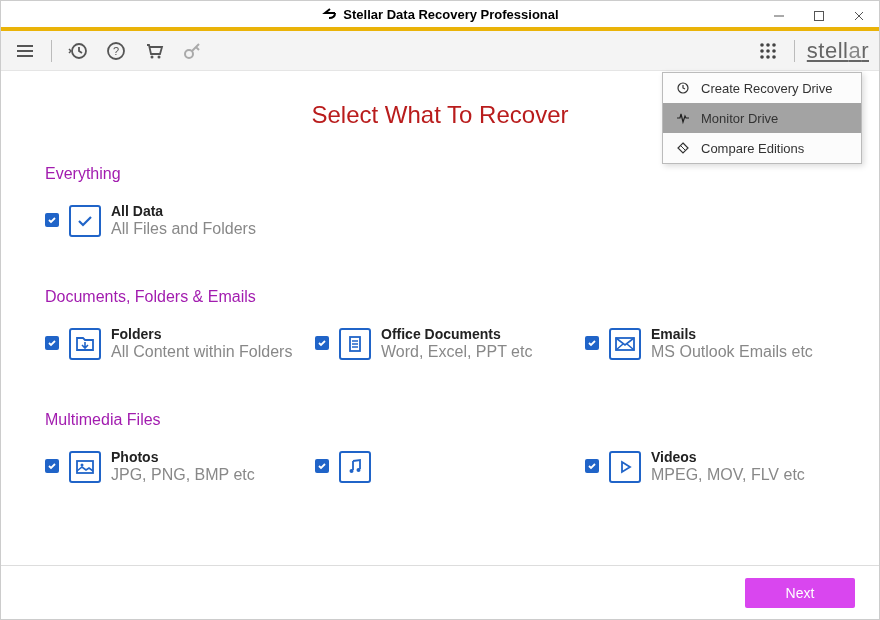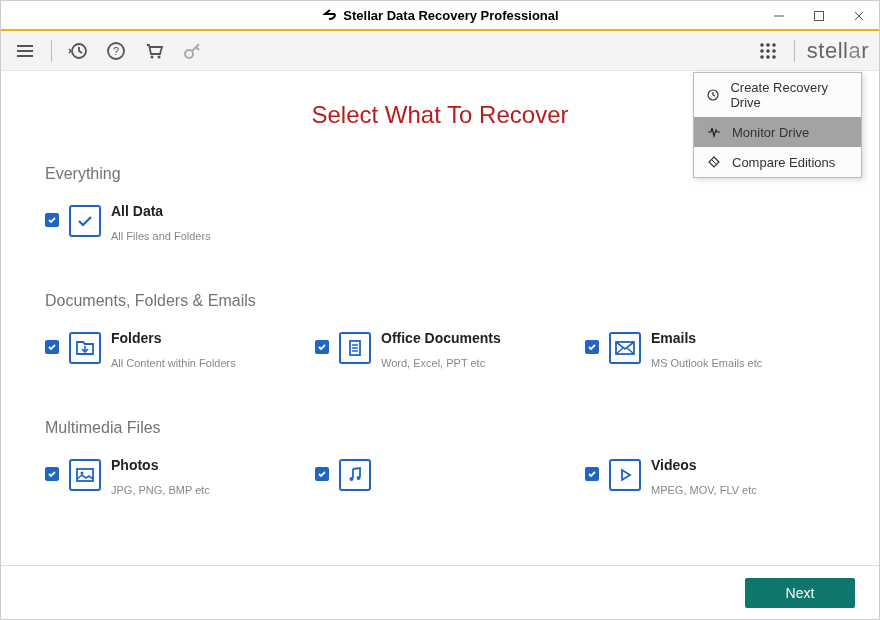--- a/index.html
+++ b/index.html
@@ -1,49 +1,49 @@
 <!DOCTYPE html>
 <html><head>
 <meta charset="utf-8">
 <style>
 * { box-sizing: border-box; margin: 0; padding: 0; }
 body { font-family: "Segoe UI", Arial, sans-serif; background: #fff; width: 880px; height: 620px; overflow: hidden; border: 1px solid #ccc; position: relative; }
 
-.titlebar { height: 30px; background: #fff; display: flex; align-items: center; justify-content: center; position: relative; border-bottom: 2px solid #eab308; }
+.titlebar { height: 30px; background: #fff; display: flex; align-items: center; justify-content: center; position: relative; border-bottom: 4px solid #eab308; }
 .titlebar .title { font-weight: 600; font-size: 13px; color: #000; display: flex; align-items: center; gap: 6px; }
 .titlebar .winbtns { position: absolute; right: 0; top: 0; height: 30px; display: flex; }
 .titlebar .winbtn { width: 40px; height: 30px; display: flex; align-items: center; justify-content: center; color: #666; }
 
 .toolbar { height: 40px; background: #f4f4f4; display: flex; align-items: center; padding: 0 10px; justify-content: space-between; border-bottom: 1px solid #e5e5e5; }
 .toolbar .left, .toolbar .right { display: flex; align-items: center; gap: 10px; }
 .toolbar .sep { width: 1px; height: 22px; background: #bbb; margin: 0 2px; }
 .toolbtn { width: 28px; height: 28px; display: flex; align-items: center; justify-content: center; color: #555; }
-.stellar-logo { font-size: 22px; font-weight: 500; color: #666; letter-spacing: 0.5px; }
+.stellar-logo { font-size: 22px; font-weight: 500; color: #666; letter-spacing: 0.5px; text-decoration: underline; }
 .stellar-logo .a1 { color: #888; }
 
 .content { padding: 16px 44px 0 44px; position: relative; }
 .heading { text-align: center; font-size: 24px; font-weight: 500; margin: 14px 0 36px; color: #b91c1c; }
 
-.section-label { font-size: 16px; color: #737373; margin-bottom: 20px; }
+.section-label { font-size: 16px; color: #a21caf; margin-bottom: 20px; }
 .section { margin-bottom: 50px; }
 
 .grid { display: flex; gap: 20px; }
 .grid .item { flex: 1; display: flex; align-items: flex-start; gap: 10px; }
 .item .cb { flex-shrink: 0; margin-top: 10px; }
 .item .iconbox { width: 32px; height: 32px; border: 2px solid #2064c8; border-radius: 3px; display: flex; align-items: center; justify-content: center; color: #2064c8; flex-shrink: 0; margin-top: 2px; }
 .item .txt { display: flex; flex-direction: column; }
 .item .title { font-weight: 600; font-size: 14px; color: #222; }
-.item .sub { font-size: 11px; color: #888; margin-top: 11px; }
+.item .sub { font-size: 16px; color: #888; margin-top: 1px; }
 
 .ckbox { width: 14px; height: 14px; background: #2064c8; border-radius: 2px; display: flex; align-items: center; justify-content: center; color: #fff; }
 
 .footer { position: absolute; bottom: 0; left: 0; right: 0; height: 54px; border-top: 1px solid #ddd; display: flex; align-items: center; justify-content: flex-end; padding: 0 24px; }
-.footer .nextbtn { background: #0f766e; color: #fff; border: none; width: 110px; height: 30px; font-size: 14px; border-radius: 2px; cursor: pointer; }
-
-.dropdown { position: absolute; top: 71px; right: 17px; width: 169px; background: #fcfcfc; border: 1px solid #bbb; box-shadow: 2px 2px 6px rgba(0,0,0,0.15); font-size: 13px; z-index: 10; }
+.footer .nextbtn { background: #d946ef; color: #fff; border: none; width: 110px; height: 30px; font-size: 14px; border-radius: 2px; cursor: pointer; }
+
+.dropdown { position: absolute; top: 71px; right: 17px; width: 200px; background: #fcfcfc; border: 1px solid #bbb; box-shadow: 2px 2px 6px rgba(0,0,0,0.15); font-size: 13px; z-index: 10; }
 .dropdown .ditem { display: flex; align-items: center; gap: 10px; padding: 7px 12px; color: #333; }
 .dropdown .ditem.selected { background: #a3a3a3; }
 .dropdown .dicon { width: 16px; height: 16px; display: flex; align-items: center; justify-content: center; color: #333; }
 
 svg { display: block; }
 </style>
 </head>
 <body>
 
 <div class="titlebar">

